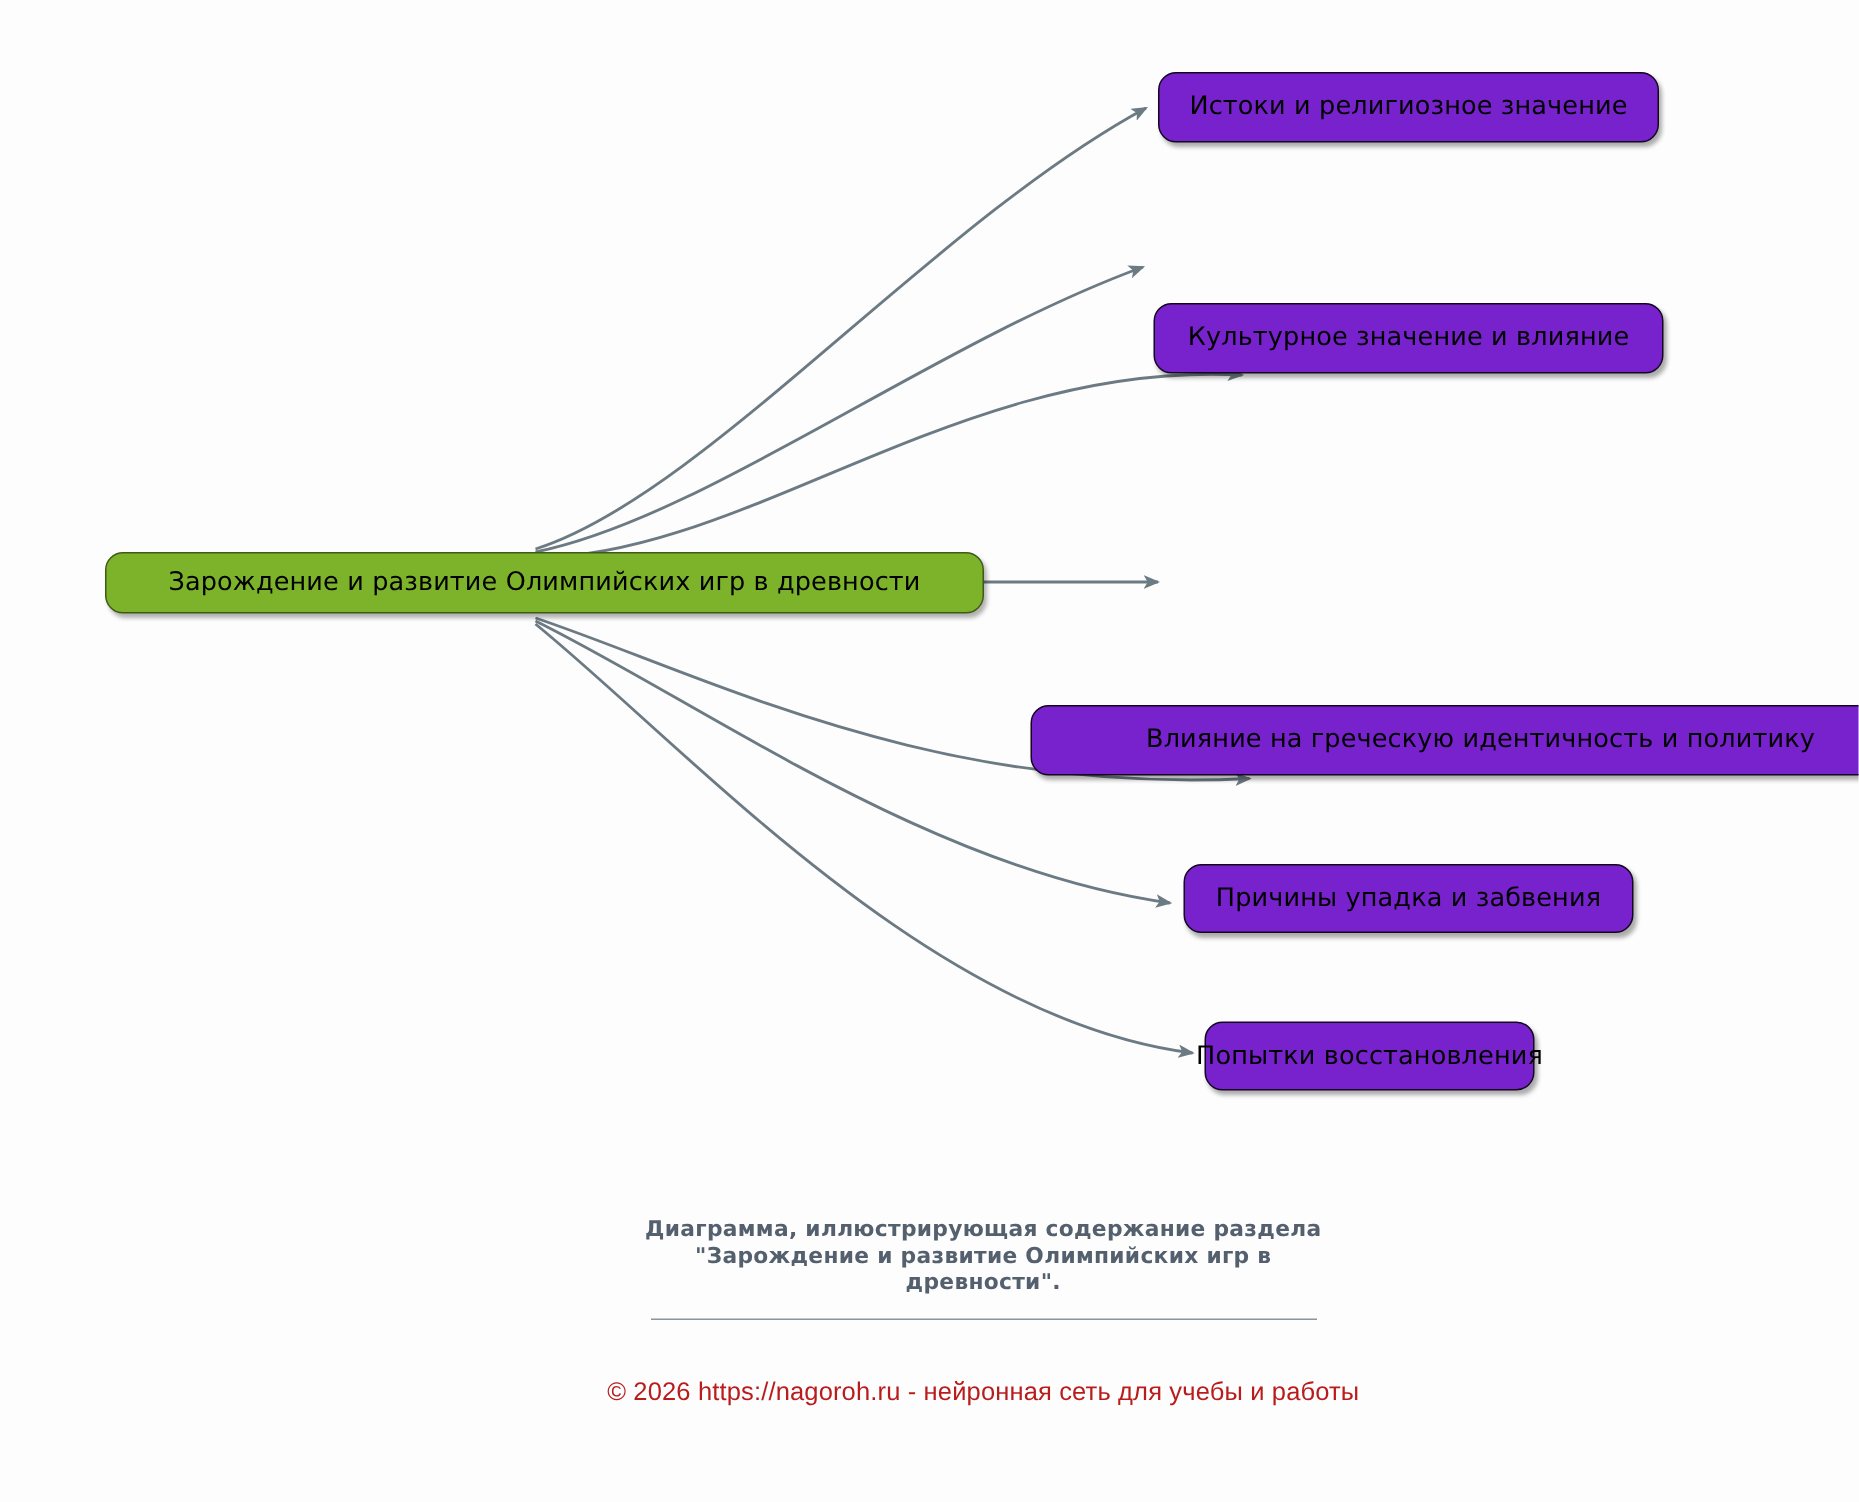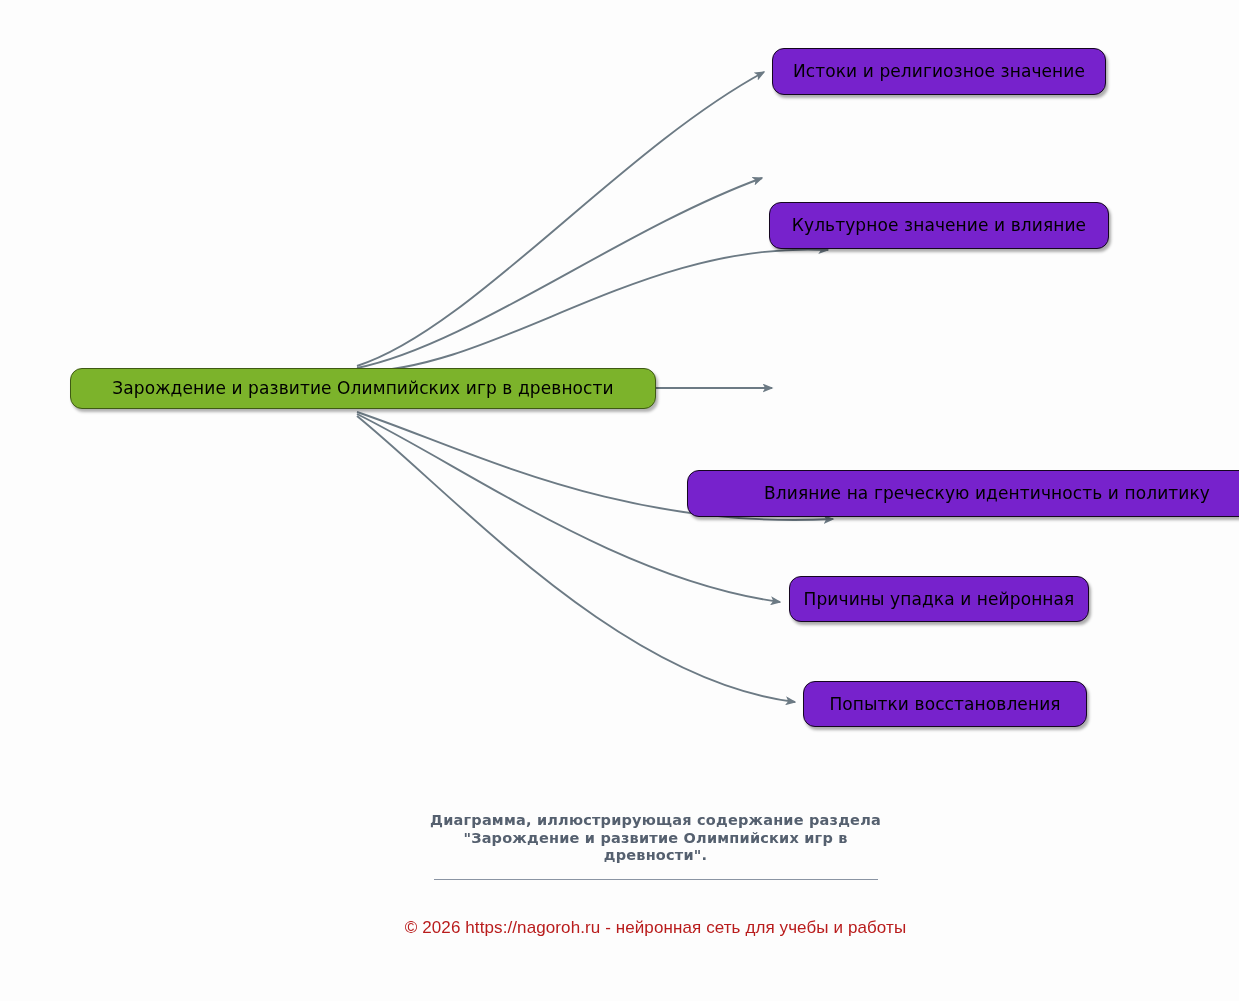--- a/index.html
+++ b/index.html
@@ -132,24 +132,24 @@
     <span class="node-label">Культурное значение и влияние</span>
   </div>
 
 
 
   <div class="node child" style="left: 687px; top: 470px; width: 600px; height: 47px;">
     <span class="node-label">Влияние на греческую идентичность и политику</span>
   </div>
 
   <div class="node child" style="left: 789px; top: 576px; width: 300px; height: 46px;">
-    <span class="node-label">Причины упадка и нейронная</span>
+    <span class="node-label">Причины упадка и забвения</span>
   </div>
 
-  <div class="node child" style="left: 803px; top: 681px; width: 284px; height: 46px;">
+  <div class="node child" style="left: 803px; top: 681px; width: 220px; height: 46px;">
     <span class="node-label">Попытки восстановления</span>
   </div>
 
   <div id="caption-block">
     <div class="caption-line">Диаграмма, иллюстрирующая содержание раздела</div>
     <div class="caption-line">"Зарождение и развитие Олимпийских игр в</div>
     <div class="caption-line">древности".</div>
     <div id="caption-rule"></div>
     <div id="copyright-line">© 2026 https://nagoroh.ru - нейронная сеть для учебы и работы</div>
   </div>

